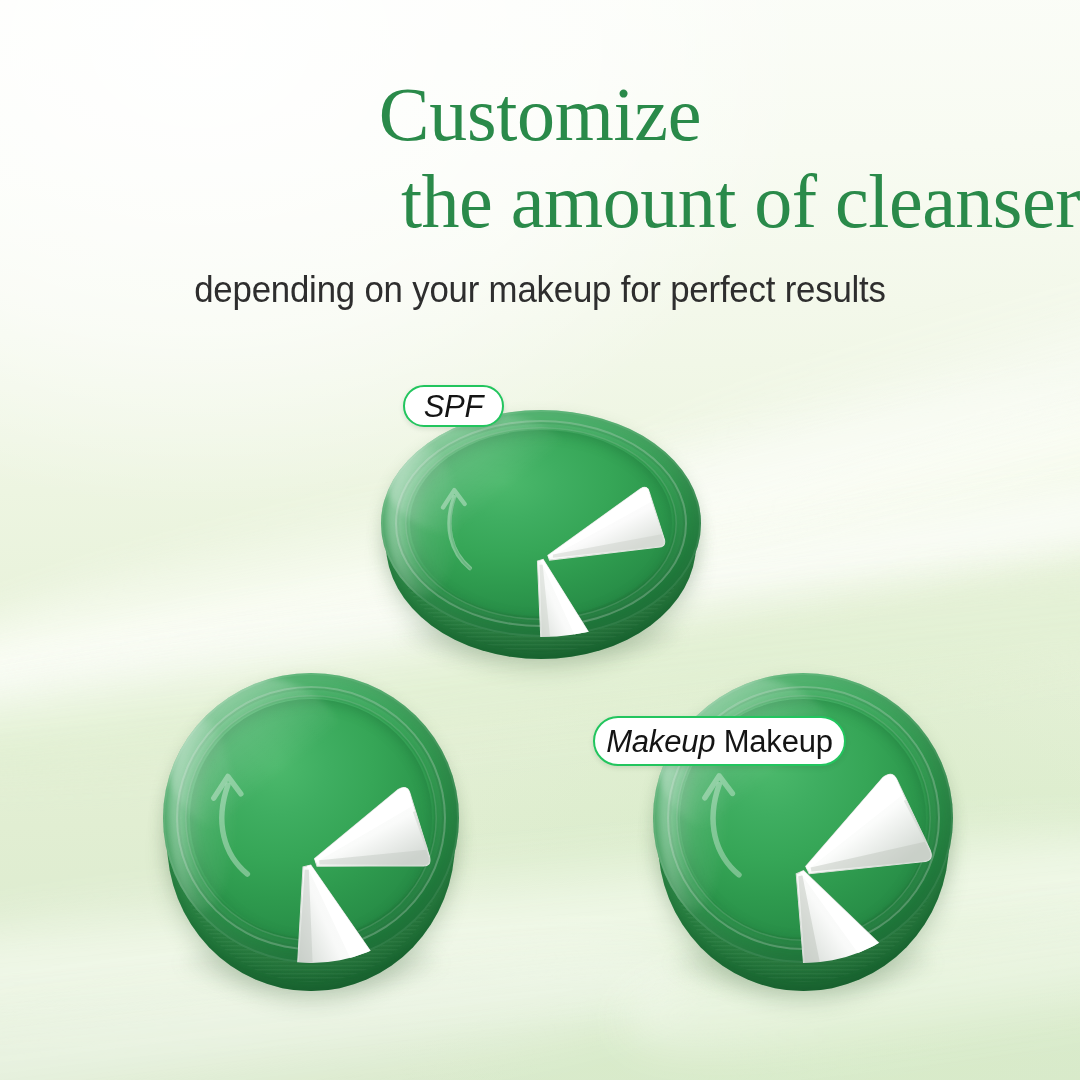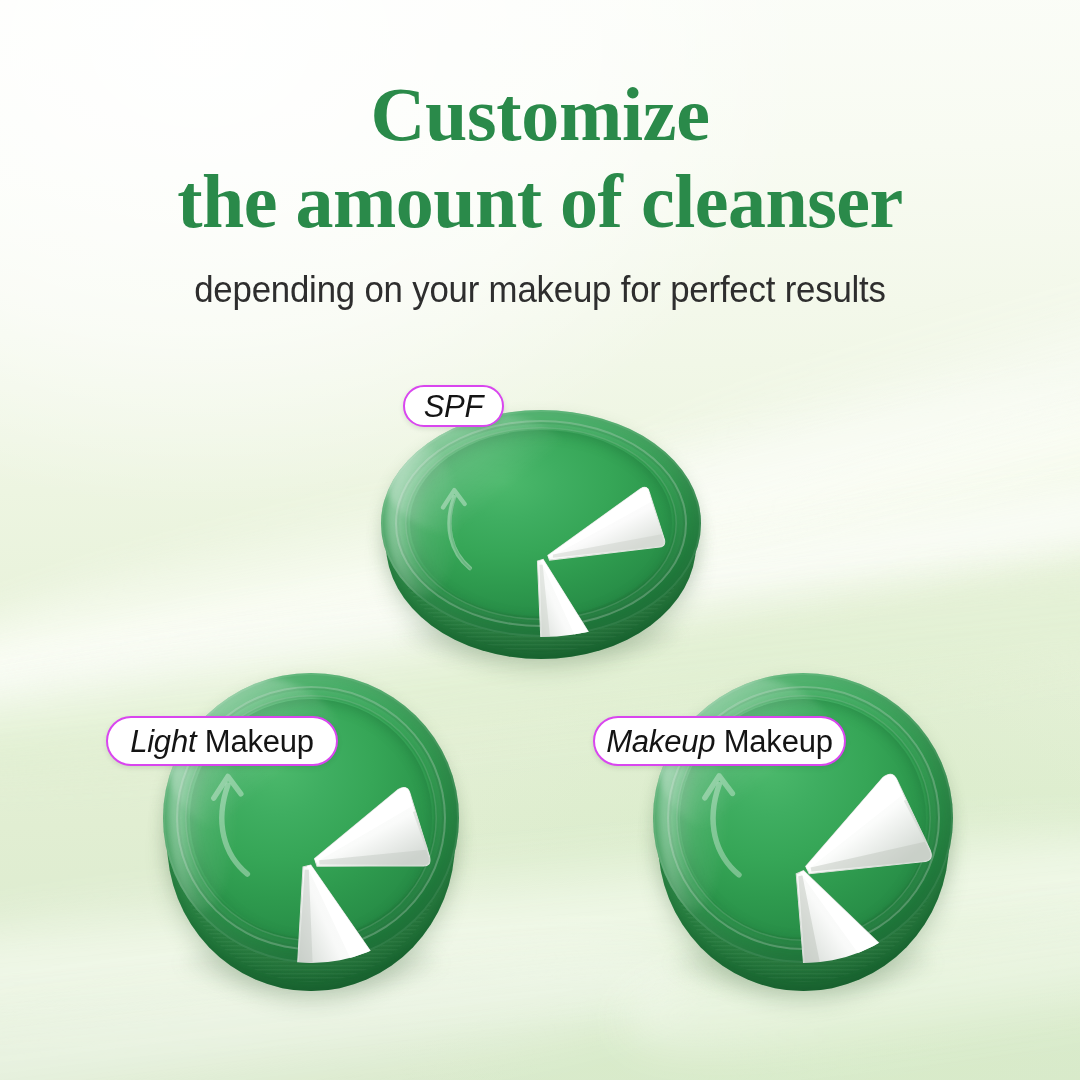--- a/index.html
+++ b/index.html
@@ -97,33 +97,34 @@
   }
 
   
   .header {
     position:absolute; left:0; top:0; width:1080px;
     text-align:center;
     z-index:20;
   }
   .headline {
     font-family:"Liberation Serif", "DejaVu Serif", serif;
-    font-weight:700;
+    font-weight:400;
     color:#2a8a4a;
     line-height:1.0;
     letter-spacing:-0.3px;
   }
   .hl-line1 {
     position:absolute; left:0; top:76px; width:1080px;
     font-size:76px;
   }
   .hl-line2 {
     position:absolute; left:0; top:163px; width:1080px;
     font-size:76px;
     letter-spacing:-0.5px;
+    text-align:right;
   }
   .subtitle {
     position:absolute; left:0; top:269px; width:1080px;
     font-family:"Liberation Sans Narrow","Liberation Sans", sans-serif;
     font-size:37px;
     font-weight:400;
     color:#2e2e2e;
     letter-spacing:-0.2px;
     transform:scaleX(.94);
   }
@@ -241,21 +242,21 @@
     border-radius:50%;
     background:radial-gradient(ellipse at 50% 50%, rgba(74,112,74,.26) 0%, rgba(74,112,74,.10) 52%, rgba(74,112,74,0) 78%);
     filter:blur(8px);
   }
 
   
   .pill {
     position:absolute;
     display:flex; align-items:center; justify-content:center;
     background:#ffffff;
-    border:2px solid #d946ef;
+    border:2px solid #22c55e;
     border-radius:999px;
     white-space:nowrap;
     z-index:40;
     box-shadow:0 2px 5px rgba(40,70,40,.13);
   }
   .pill-text {
     font-family:"Liberation Sans", sans-serif;
     font-size:31px;
     color:#141414;
     letter-spacing:-0.2px;
@@ -399,25 +400,20 @@
             </defs>
             <path d="M3 46 L114 4 Q125 2 125 12 L124 82 Q123 93 113 88 L3 54 Z" fill="url(#wg-lt-b)" stroke="#dde1dc" stroke-width="1"></path>
             <path d="M3 46 L114 4 Q125 2 125 12 L124 26 L3 50 Z" fill="#ffffff" opacity=".92"></path>
             <path d="M6 53 L113 87 Q122 92 123 82 L123 73 L7 49 Z" fill="#bfc6be" opacity=".45"></path>
           </svg>
         </div>
       </div>
     </div>
   </div>
 
-  <div class="pill" id="pill-light">
-    <span class="pill-text">
-      <span class="pill-em">Light</span><span class="pill-rg"> Makeup</span>
-    </span>
-  </div>
 
   <div class="jar" id="jar-heavy">
     <div class="jar-shadow"></div>
     <div class="jar-skirt"></div>
     <div class="jar-lid">
       <div class="lid-plate"></div>
       <div class="rim-ring"></div>
       <div class="rim-ring2"></div>
       <div class="rim-gloss"></div>
       <div class="rim-gloss-left"></div>

